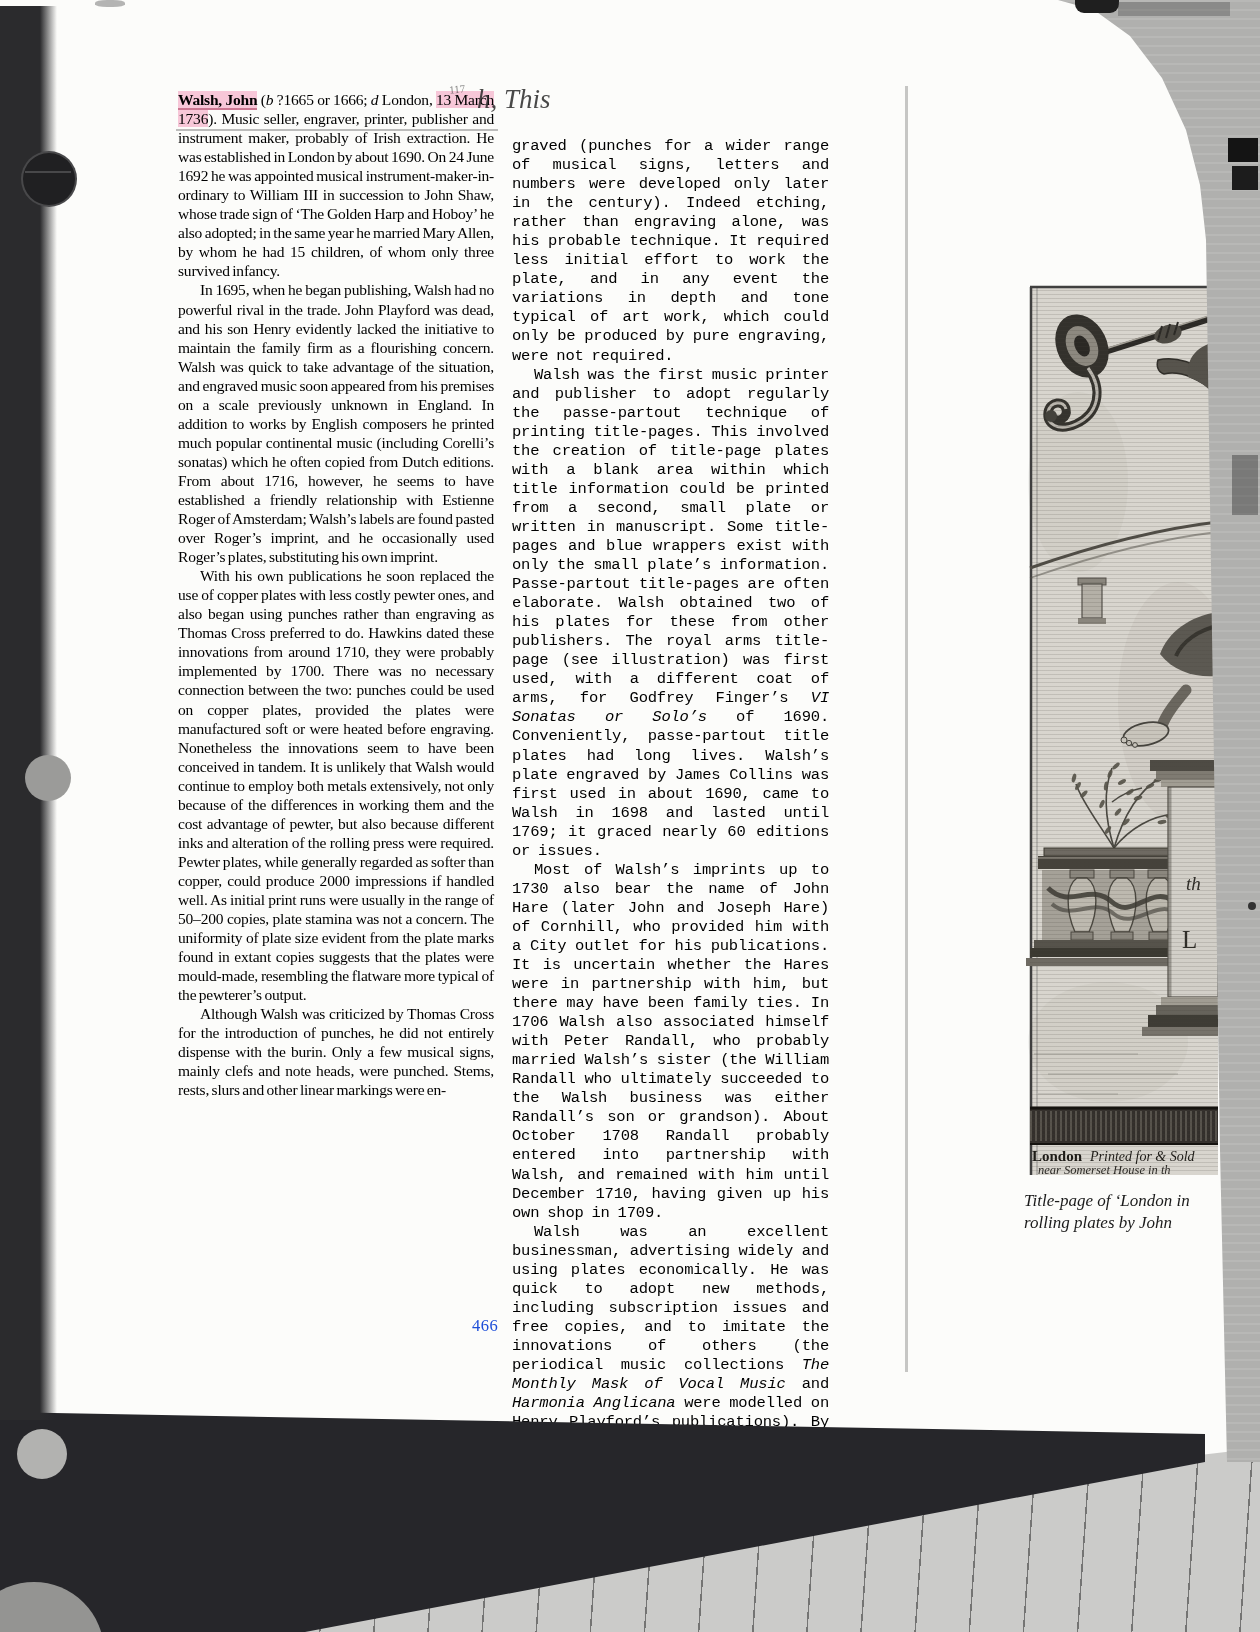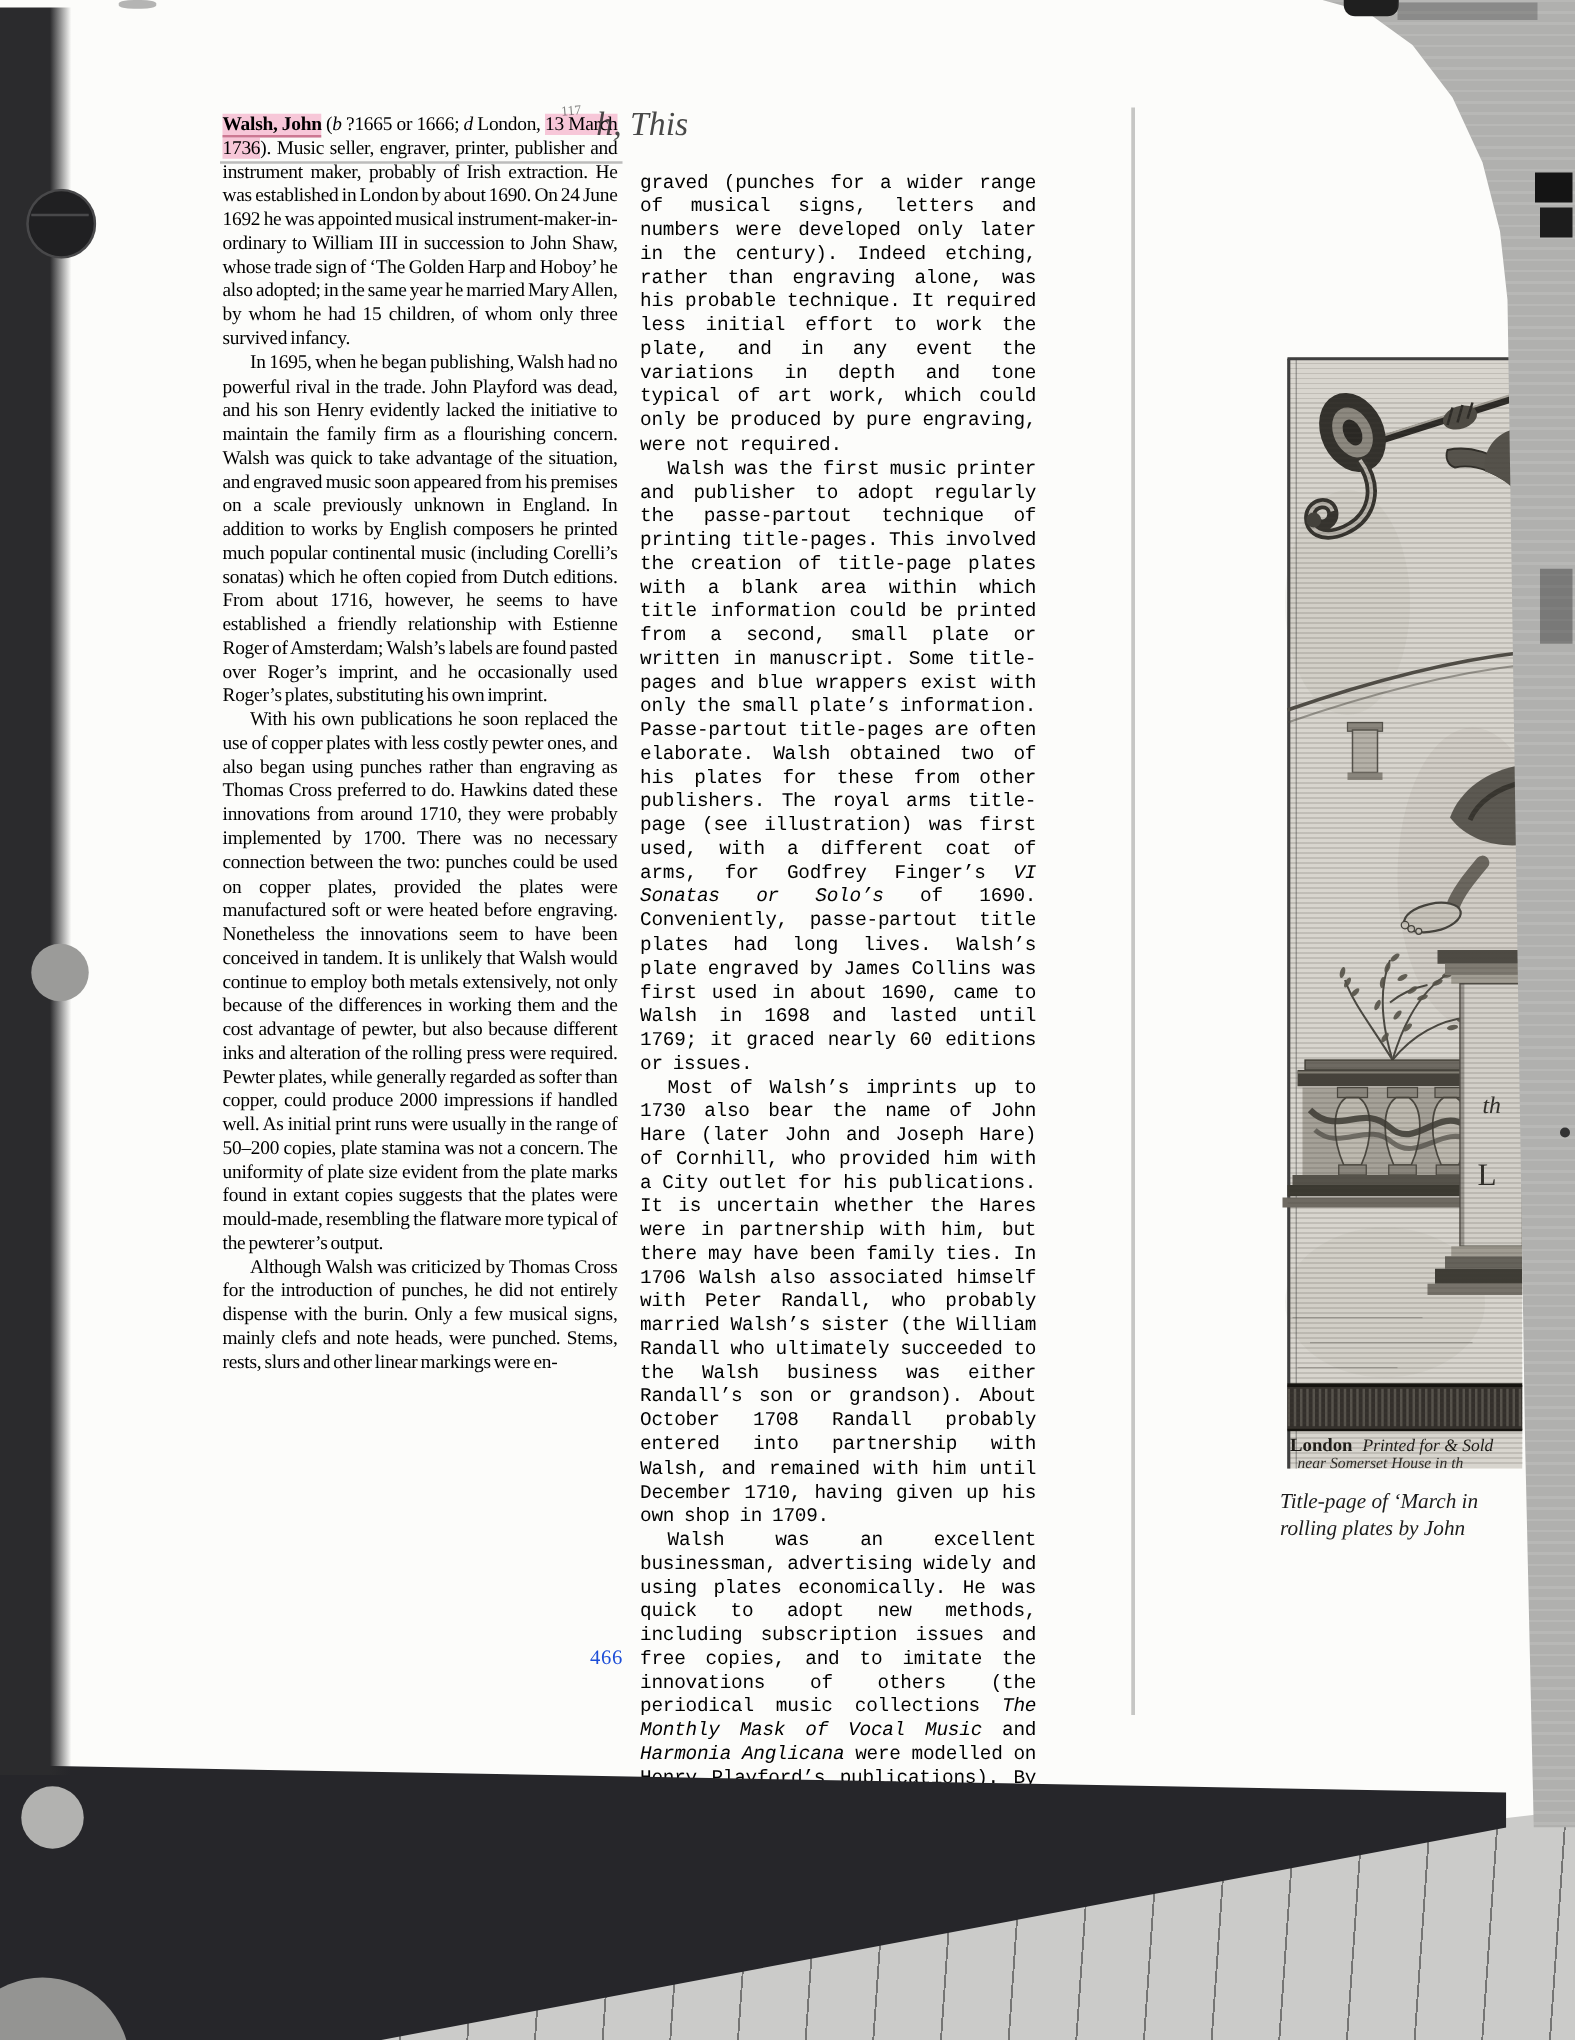--- a/index.html
+++ b/index.html
@@ -245,17 +245,17 @@
 
     <g>
       <text x="14" y="879" font-family="Liberation Serif, serif" font-weight="bold" font-size="15" fill="#1c1a16">London</text>
       <text x="72" y="879" font-family="Liberation Serif, serif" font-style="italic" font-size="14" fill="#1c1a16">Printed for &amp; Sold</text>
       <text x="20" y="892" font-family="Liberation Serif, serif" font-style="italic" font-size="12.5" fill="#2a2824">near Somerset House in th</text>
     </g>
   </svg>
   <div class="abs" id="engraving-hatch"></div>
 
   <div class="abs" id="caption">
-    <div>Title-page of ‘March in</div>
+    <div>Title-page of ‘London in</div>
     <div>rolling plates by John</div>
   </div>
 
 </div>
 
 </body></html>

